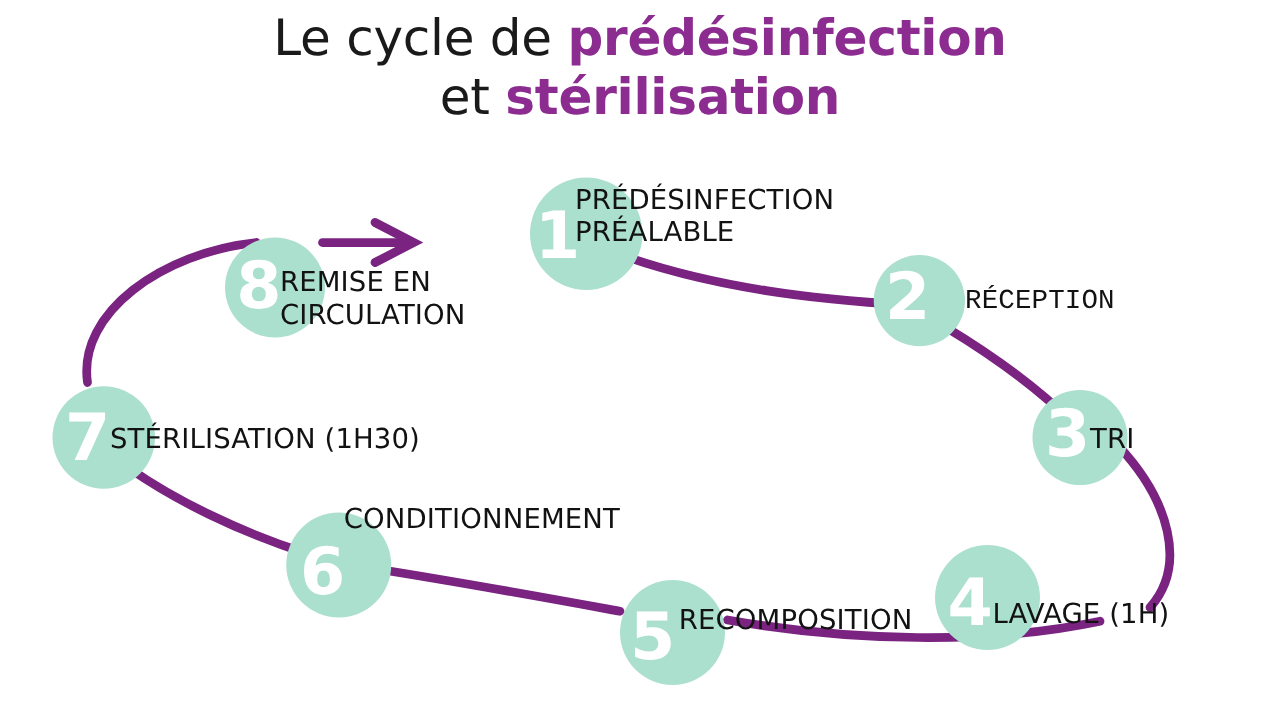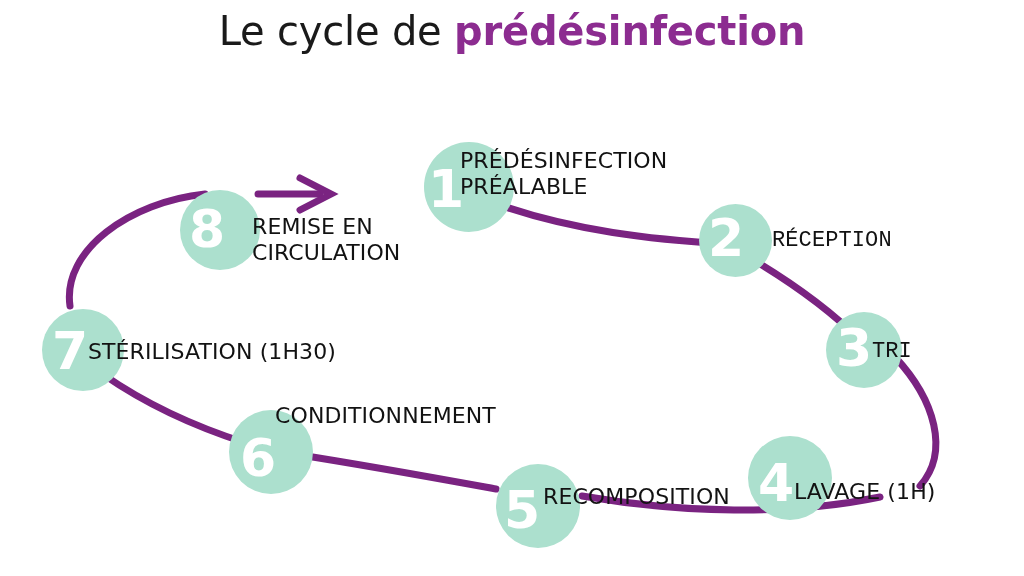--- a/index.html
+++ b/index.html
@@ -80,20 +80,21 @@
     white-space: pre-line;
   }
 </style>
 </head>
 <body>
 
 <div id="canvas">
 
   <div class="title-block">
     <div class="title-line"><span>Le cycle de </span><span class="title-accent">prédésinfection</span></div>
+    <div class="title-line"><span>et </span><span class="title-accent">stérilisation</span></div>
   </div>
 
   <div id="diagram">
 
     <svg class="cycle-svg" viewBox="0 0 1024 576">
 
       <path d="M 486,200 C 570,232 660,240 726,244" fill="none" stroke="#7a2381" stroke-width="7" stroke-linecap="round"></path>
 
       <path d="M 757,262 C 800,288 832,312 860,340" fill="none" stroke="#7a2381" stroke-width="7" stroke-linecap="round"></path>
 
@@ -115,37 +116,37 @@
     <div class="node-num" style="left:428px; top:163px;">1</div>
     <div class="node-label" style="left:460px; top:148px;">PRÉDÉSINFECTION
 PRÉALABLE</div>
 
     <div class="node" style="left:699px; top:204px; width:73px; height:73px;"></div>
     <div class="node-num" style="left:708px; top:212px;">2</div>
     <div class="node-label" style="left:772px; top:228px;font-family:Liberation Mono, monospace;">RÉCEPTION</div>
 
     <div class="node" style="left:826px; top:312px; width:76px; height:76px;"></div>
     <div class="node-num" style="left:836px; top:322px;">3</div>
-    <div class="node-label" style="left:872px; top:339px;font-family:Liberation Mono, monospace;">TRI</div>
+    <div class="node-label" style="left:872px; top:339px;">TRI</div>
 
     <div class="node" style="left:748px; top:436px; width:84px; height:84px;"></div>
     <div class="node-num" style="left:758px; top:457px;">4</div>
     <div class="node-label" style="left:794px; top:479px;text-align:right;">LAVAGE (1H)</div>
 
     <div class="node" style="left:496px; top:464px; width:84px; height:84px;"></div>
     <div class="node-num" style="left:504px; top:484px;">5</div>
     <div class="node-label" style="left:543px; top:484px;">RECOMPOSITION</div>
 
     <div class="node" style="left:229px; top:410px; width:84px; height:84px;"></div>
     <div class="node-num" style="left:240px; top:432px;">6</div>
     <div class="node-label" style="left:275px; top:403px;">CONDITIONNEMENT</div>
 
     <div class="node" style="left:42px; top:309px; width:82px; height:82px;"></div>
     <div class="node-num" style="left:52px; top:325px;">7</div>
     <div class="node-label" style="left:88px; top:339px;">STÉRILISATION (1H30)</div>
 
     <div class="node" style="left:180px; top:190px; width:80px; height:80px;"></div>
     <div class="node-num" style="left:189px; top:203px;">8</div>
-    <div class="node-label" style="left:224px; top:214px;margin-left:28px;">REMISE EN
+    <div class="node-label" style="left:224px; top:214px;">REMISE EN
 CIRCULATION</div>
 
   </div>
 </div>
 
 </body></html>

